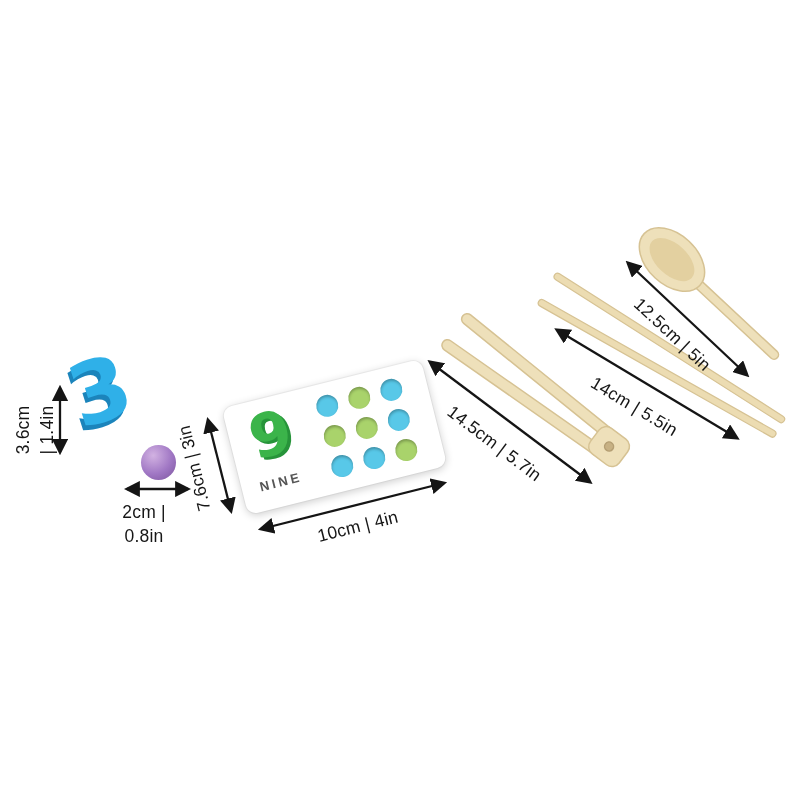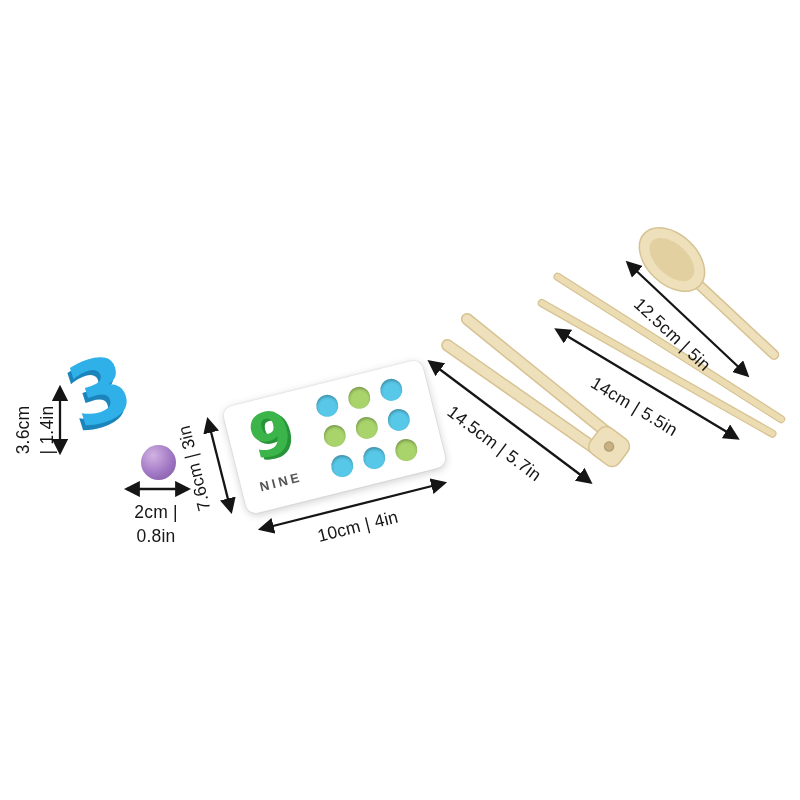--- a/index.html
+++ b/index.html
@@ -111,21 +111,21 @@
       <span class="dot" style="background: rgb(88, 200, 232);"></span>
       <span class="dot" style="background: rgb(169, 211, 107);"></span>
     </div>
 </div>
 
 <div class="label" style="left:36px;top:430px;transform:translate(-50%,-50%) rotate(-90deg);">
   <div>3.6cm</div>
   <div>| 1.4in</div>
 </div>
 
-<div class="label" style="left:156px;top:525px;transform:translate(-50%,-50%);">
+<div class="label" style="left:144px;top:525px;transform:translate(-50%,-50%);">
   <div>2cm |</div>
   <div>0.8in</div>
 </div>
 
 <div class="label" style="left:195px;top:468px;transform:translate(-50%,-50%) rotate(-104deg);">7.6cm | 3in</div>
 
 <div class="label" style="left:358px;top:527px;transform:translate(-50%,-50%) rotate(-14deg);">10cm | 4in</div>
 
 <div class="label" style="left:494px;top:444px;transform:translate(-50%,-50%) rotate(37deg);">14.5cm | 5.7in</div>
 

